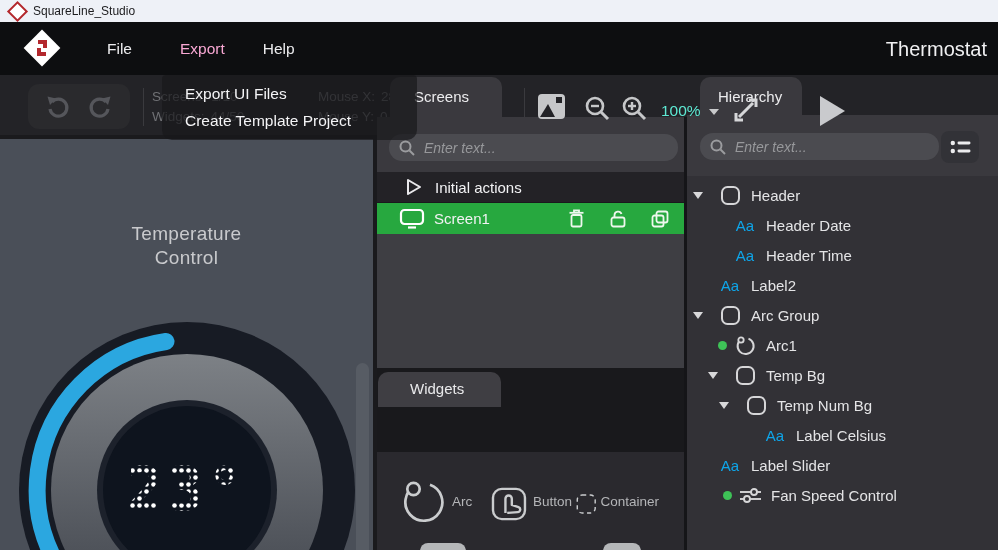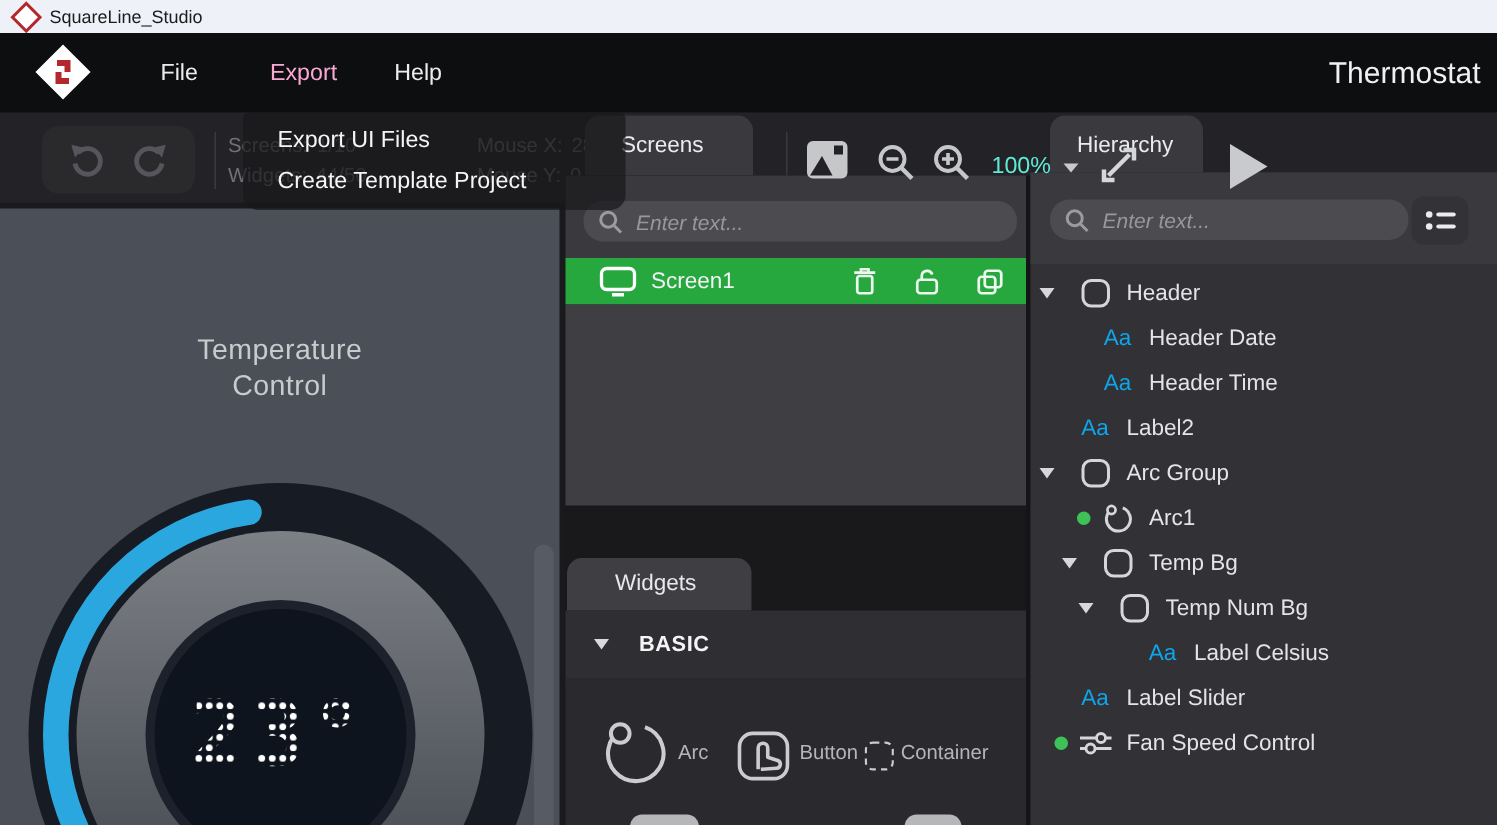--- a/index.html
+++ b/index.html
@@ -205,20 +205,26 @@
 <div class="panel" id="screens-panel">
   <div class="searchstrip" style="height:55px;">
     <div class="searchbox" style="left:12px;top:17px;width:279px;">
       <svg width="16" height="16" viewBox="0 0 16 16">
         <circle cx="6.5" cy="6.5" r="5" fill="none" stroke="#9b9c9f" stroke-width="2"></circle>
         <line x1="10.5" y1="10.5" x2="15" y2="15" stroke="#9b9c9f" stroke-width="2"></line>
       </svg>
       <input placeholder="Enter text..." style="">
     </div>
   </div>
+  <div class="srow" id="initial-actions-row">
+    <svg width="17" height="18" viewBox="0 0 17 18">
+      <polygon points="3,2 15,9 3,16" fill="none" stroke="#e9e9eb" stroke-width="2" stroke-linejoin="round"></polygon>
+    </svg>
+    <span>Initial actions</span>
+  </div>
   <div class="srow" id="screen-row" style="background: rgb(39, 168, 63);">
     <svg width="26" height="22" viewBox="0 0 26 22">
       <rect x="2" y="2" width="22" height="14" rx="3.5" fill="none" stroke="#ffffff" stroke-width="2.2"></rect>
       <path d="M9 19.5 H17" fill="none" stroke="#ffffff" stroke-width="2.2"></path>
     </svg>
     <span>Screen1</span>
     <span class="grow"></span>
     <span class="act">
         <svg width="17" height="19" viewBox="0 0 17 19">
       <path d="M6 3.5 V1.5 H11 V3.5" fill="none" stroke="#eef7ee" stroke-width="1.8"></path>
@@ -236,24 +242,20 @@
         <svg width="18" height="18" viewBox="0 0 18 18">
       <rect x="5.5" y="1.5" width="11" height="11" rx="2" fill="none" stroke="#eef7ee" stroke-width="1.8"></rect>
       <rect x="1.5" y="5.5" width="11" height="11" rx="2" fill="none" stroke="#eef7ee" stroke-width="1.8"></rect>
     </svg>
       </span>
   </div>
   <div class="mid-empty"></div>
 
   <div class="wtab">
     <span>Widgets</span>
-  </div>
-  <div class="basic-hdr">
-    <div class="tri-down"></div>
-    <b>BASIC</b>
   </div>
   <div id="widgets-grid">
     <div class="wpartial" style="left:43px;width:46px;"></div>
     <div class="wpartial" style="left:226px;width:38px;"></div>
   <div class="wcell">
         <svg width="54" height="54" viewBox="0 0 54 54">
       <path d="M17 9 A 18.5 18.5 0 1 0 32 7.8" fill="none" stroke="#caccce" stroke-width="2.7"></path>
       <circle cx="15.5" cy="12" r="6.2" fill="#2a292e" stroke="#caccce" stroke-width="2.7"></circle>
         </svg>
         <div class="wlabel">Arc</div>
@@ -379,21 +381,21 @@
         </span>
         <span class="tlabel">Label Celsius</span>
       </div>
       <div class="trow" style="padding-left: 6px;">
         <span class="slot"></span>
         <span class="ticonbox">
           <span class="aa">Aa</span>
         </span>
         <span class="tlabel">Label Slider</span>
       </div>
-      <div class="trow" style="padding-left: 6px;">
+      <div class="trow" style="padding-left: 6px; margin-left: 20px;">
         <span class="slot">
           <span class="dot" style="background: rgb(62, 194, 87);"></span>
         </span>
         <span class="ticonbox">
           <svg width="23" height="17" viewBox="0 0 23 17">
       <line x1="1" y1="5" x2="22" y2="5" stroke="#d6d6d8" stroke-width="1.9"></line>
       <circle cx="15" cy="5" r="3" fill="#323136" stroke="#d6d6d8" stroke-width="1.9"></circle>
       <line x1="1" y1="12" x2="22" y2="12" stroke="#d6d6d8" stroke-width="1.9"></line>
       <circle cx="8" cy="12" r="3" fill="#323136" stroke="#d6d6d8" stroke-width="1.9"></circle>
           </svg>

